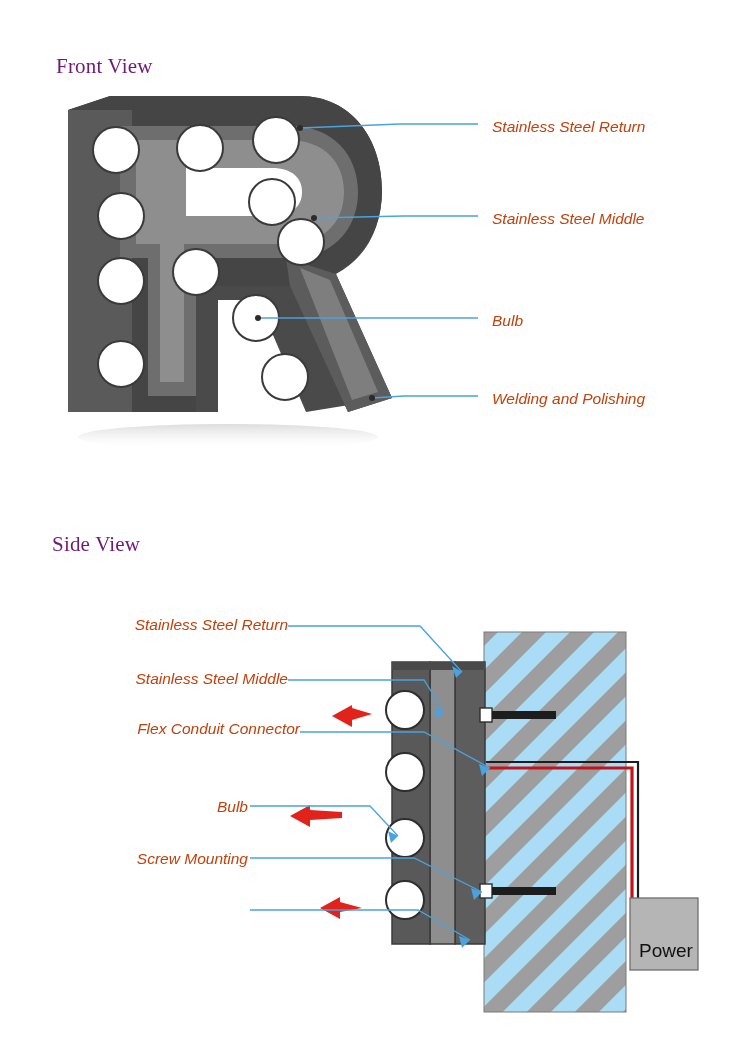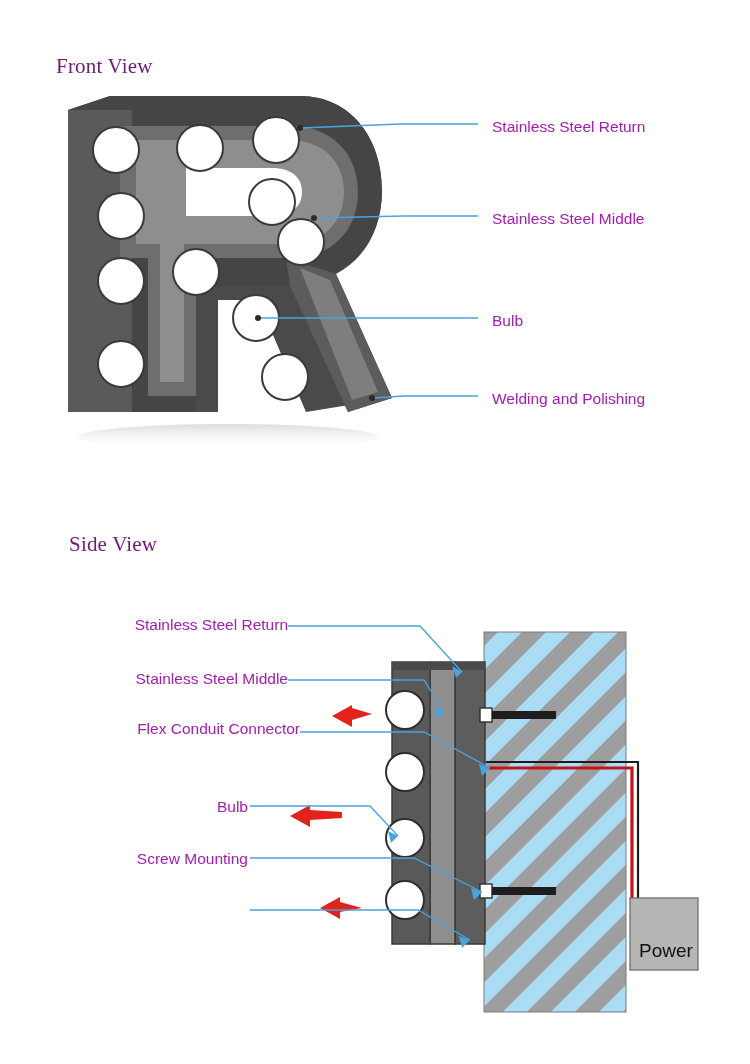--- a/index.html
+++ b/index.html
@@ -21,27 +21,28 @@
   }
   .section-title {
     position: absolute;
     font-size: 21px;
     font-weight: 400;
     color: #701a75;
     letter-spacing: 0.2px;
     font-family: Liberation Serif, serif;
   }
   #front-title { left: 56px; top: 54px; }
-  #side-title  { left: 69px; top: 532px; }
+  #side-title  { left: 52px; top: 532px; }
 
   .callout-label {
     position: absolute;
     font-size: 15.5px;
-    color: #a21caf;
+    color: #c2410c;
     white-space: nowrap;
+    font-style: italic;
   }
   .callout-label.right { text-align: left; }
   .callout-label.left  { text-align: right; }
 
   svg.layer {
     position: absolute;
     left: 0;
     top: 0;
     width: 750px;
     height: 1064px;

